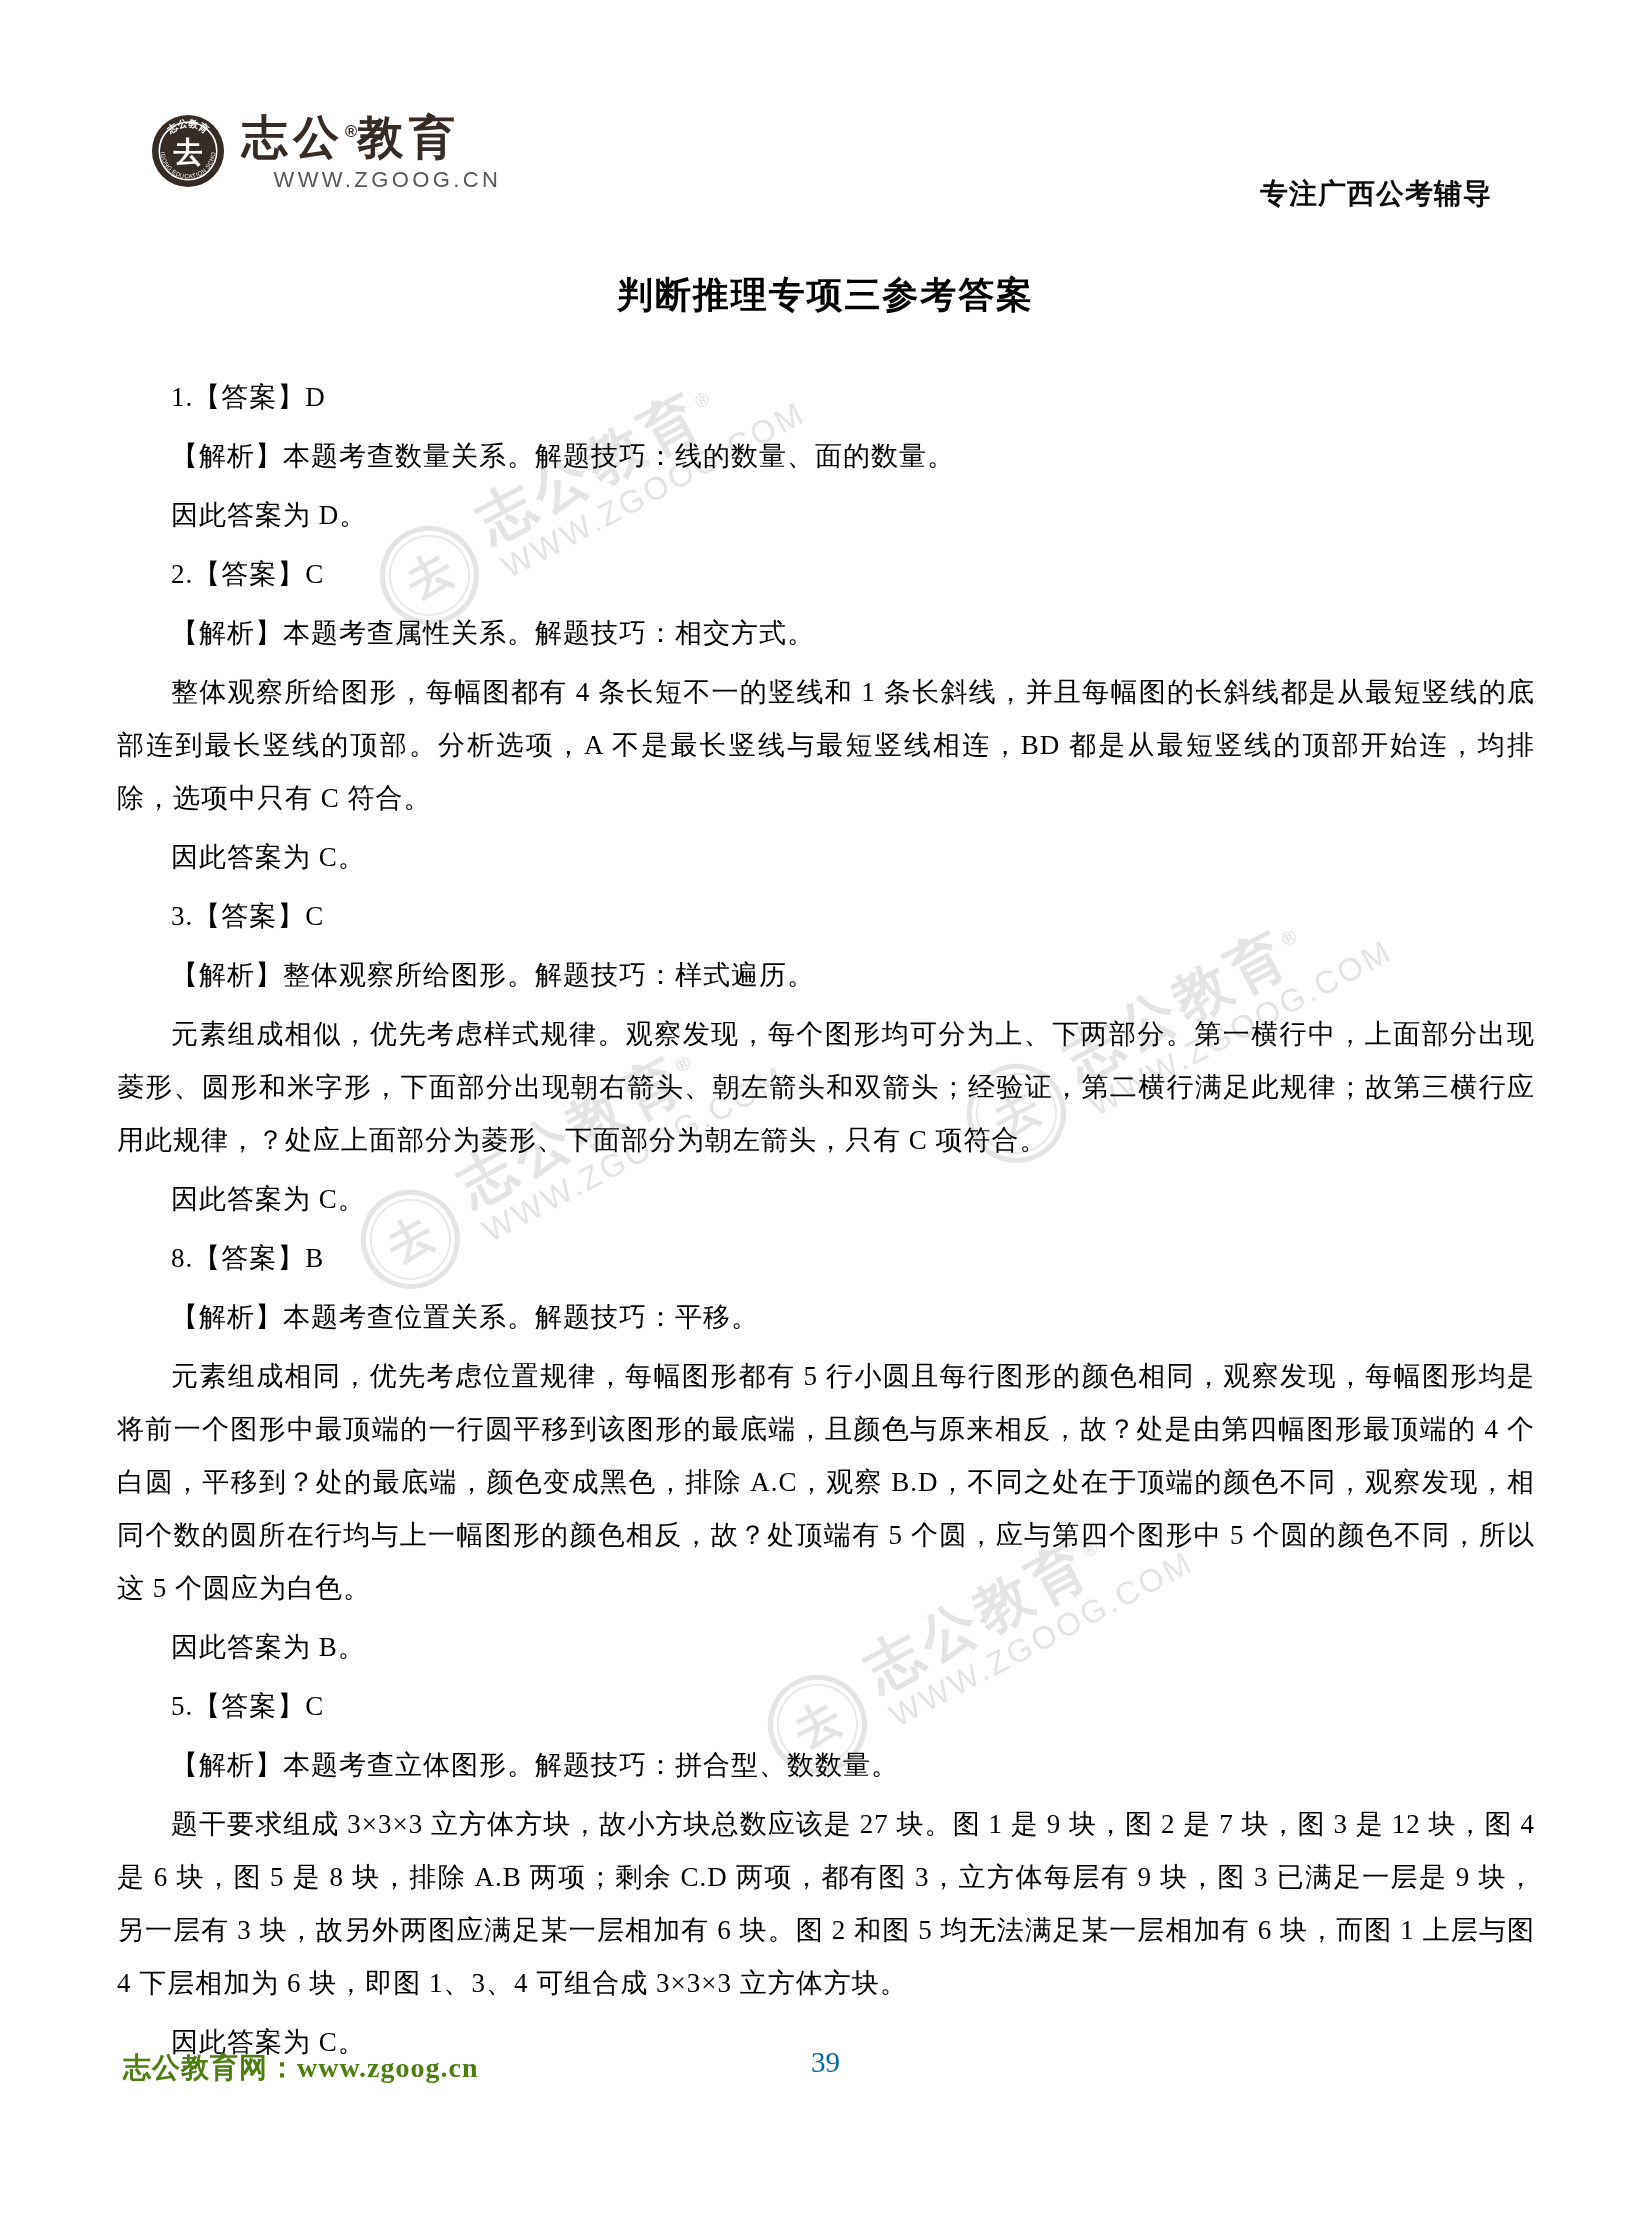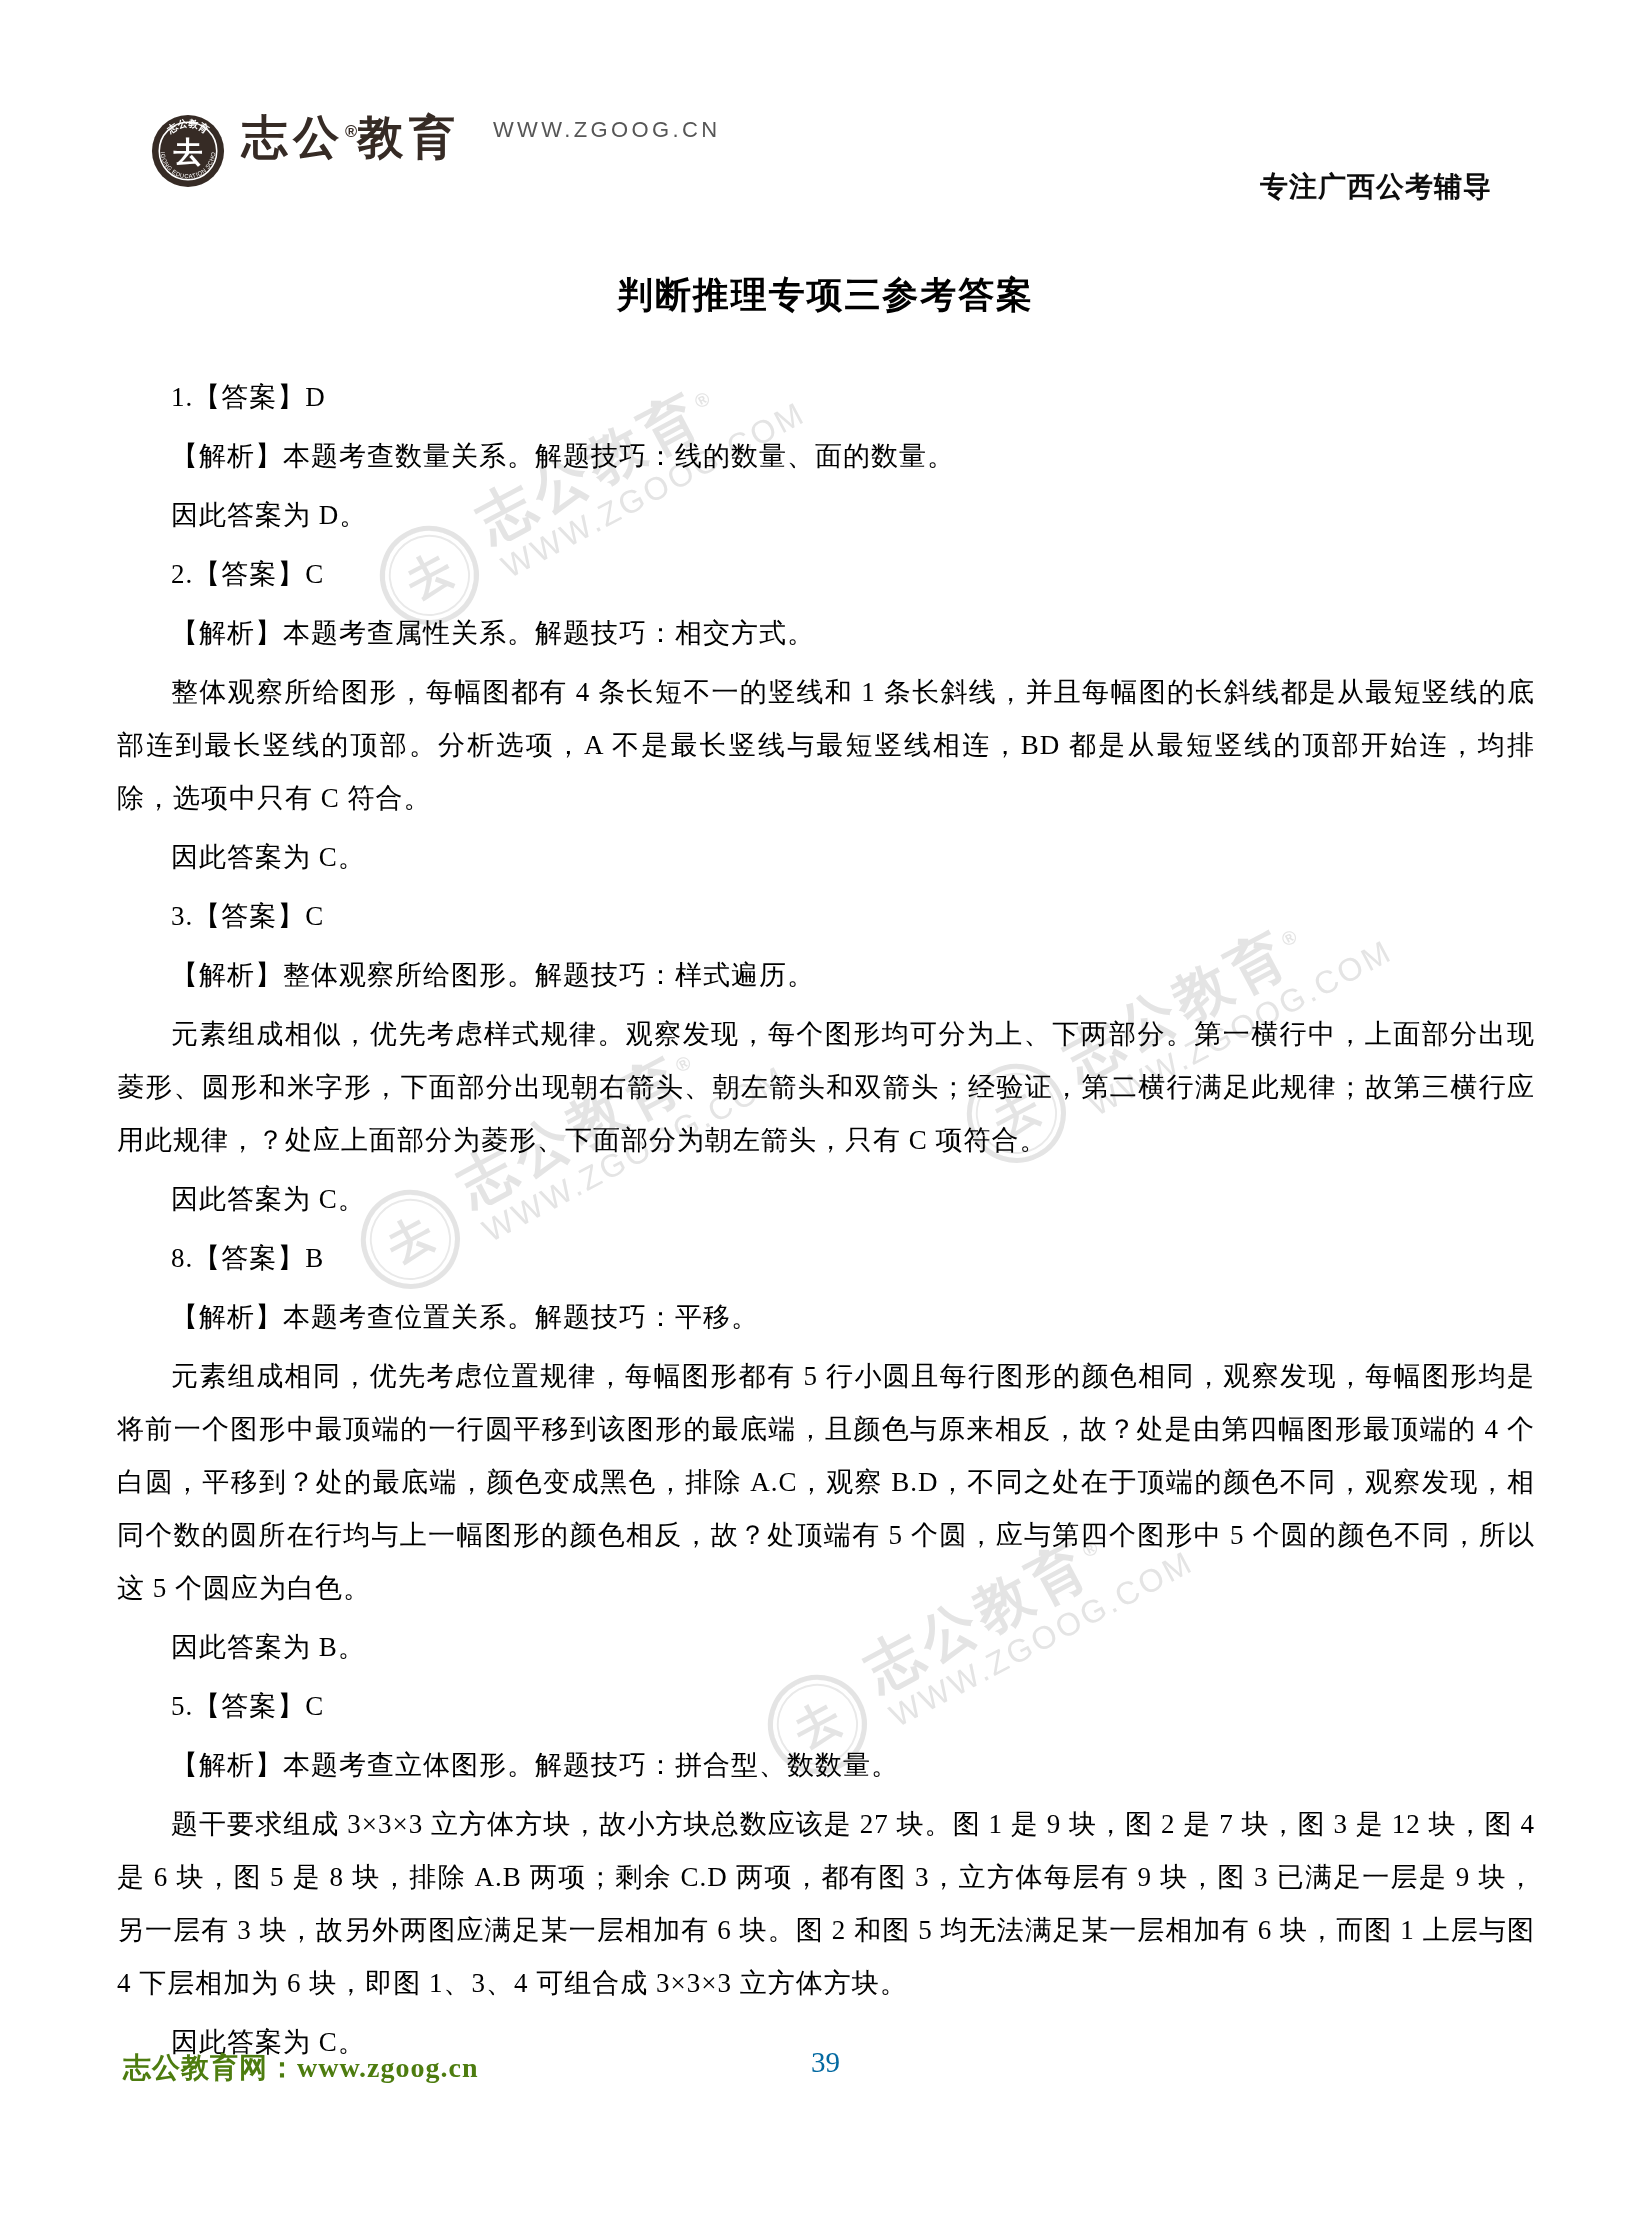--- a/index.html
+++ b/index.html
@@ -37,33 +37,33 @@
     font-size:56px; font-weight:bold; letter-spacing:5.8px; line-height:1.05;
   }
   .wm-title .reg { font-size:19.4px; vertical-align:super; }
   .wm-url {
     font-family:"Liberation Sans", sans-serif;
     font-size:32px; letter-spacing:2.9px; margin-top:1.9px;
   }
 
   
   .header-logo { position:absolute; left:150px; top:113px; display:flex; gap:15.5px; align-items:flex-start; }
-  .logo-textcol { display:flex; }
+  .logo-textcol { display:flex; flex-direction:column; }
   .brand-line {
     font-family:"Liberation Sans", sans-serif;
     font-weight:900; font-size:46px; line-height:1.08;
     color:#362b25; letter-spacing:5.8px;
   }
   .brand-line .reg { font-size:16.5px; vertical-align:super; letter-spacing:0; }
   .brand-url {
     font-family:"Liberation Sans", sans-serif;
     font-size:22px; letter-spacing:3.4px; color:#565656; margin-top:3.9px;margin-left:32px;
   }
   .tagline {
-    position:absolute; right:159px; top:168px;
+    position:absolute; right:159px; top:175px;
     font-family:"Liberation Sans", sans-serif;
     font-weight:700; font-size:28px; color:#0d0d0d; letter-spacing:1px;margin-left:8px;
   }
 
   
   .doc-title {
     position:absolute; left:0; top:271px; width:100%;
     text-align:center;
     font-size:36px; font-weight:700; letter-spacing:1.9px;
     color:#000;

